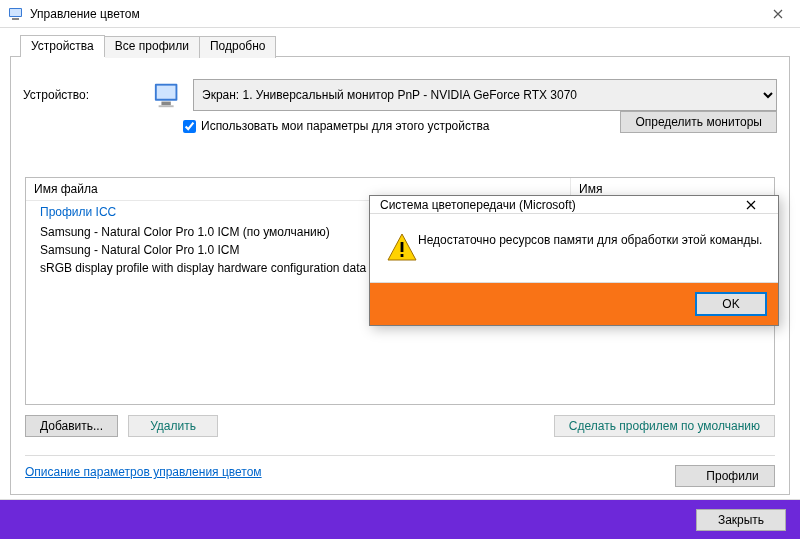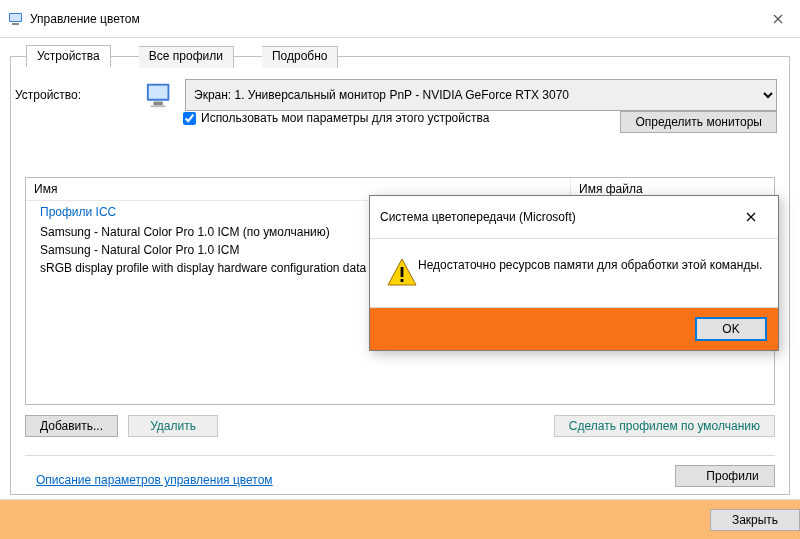--- a/index.html
+++ b/index.html
@@ -10,21 +10,21 @@
     background: #fff;
     color: #000;
     width: 800px;
     height: 539px;
     position: relative;
     overflow: hidden;
   }
 
   
   .titlebar {
-    height: 38px;
+    height: 28px;
     background: #fff;
     border-bottom: 1px solid #dcdcdc;
     display: flex;
     align-items: center;
     padding-left: 8px;
   }
   .titlebar .app-icon {
     width: 16px; height: 16px;
     margin-right: 6px;
     display: inline-block;
@@ -33,25 +33,24 @@
   .titlebar .close {
     margin-left: auto;
     width: 45px; height: 30px;
     display: flex; align-items: center; justify-content: center;
     font-size: 14px; color: #555;
   }
 
   
   .tabs {
     display: flex;
-    padding-left: 26px;
+    padding-left: 20px;
     margin-top: 6px;
     position: relative;
     z-index: 2;
-    gap: 28px;
   }
   .tab {
     border: 1px solid #bfbfbf;
     border-bottom: none;
     padding: 3px 10px 4px;
     margin-right: 0px;
     background: #fff;
     font-size: 12px;
     position: relative;
     top: 1px;
@@ -69,37 +68,37 @@
     position: absolute;
     left: 10px; right: 10px; top: 56px;
     bottom: 44px;
     border: 1px solid #bfbfbf;
     background: #fff;
   }
 
   
   .row-device {
     position: absolute;
-    left: 4px; right: 12px; top: 22px;
+    left: 12px; right: 12px; top: 22px;
     display: flex; align-items: center; gap: 10px;
   }
   .row-device .label { width: 120px; }
   .row-device .monitor-icon { width: 30px; height: 30px; }
   .row-device select {
     flex: 1;
     height: 32px;
     font: inherit;
     border: 1px solid #a7a7a7;
     padding-left: 4px;
   }
 
   .row-detect {
     position: absolute;
     left: 172px; right: 12px; top: 54px;
-    display: flex; align-items: flex-start;
+    display: flex; align-items: flex-end;
   }
   .row-detect label { display: flex; align-items: center; gap: 5px; }
   .row-detect input[type=checkbox] { margin: 0; }
   .row-detect .btn-detect { margin-left: auto; }
 
   .btn {
     font: inherit;
     background: #e1e1e1;
     border: 1px solid #adadad;
     padding: 3px 14px;
@@ -153,48 +152,49 @@
   .divider {
     position: absolute;
     left: 14px; right: 14px; top: 398px;
     height: 0;
     border-top: 1px solid #dcdcdc;
   }
 
   .row-footer {
     position: absolute;
     left: 14px; right: 14px; top: 408px;
-    display: flex; align-items: flex-end; margin-left: 11px;
+    display: flex; align-items: flex-start;
   }
   .row-footer a { color: #0066cc; text-decoration: underline; }
   .row-footer .btn { margin-left: auto; min-width: 100px; padding-left: 29px; }
 
   
   .bottom-strip {
     position: absolute;
     left: 0; right: 0; bottom: 0; height: 40px;
-    background: #fdba74;
+    background: #6d28d9;
     border-top: 1px solid #dcdcdc;
     display: flex; align-items: center; justify-content: flex-end;
+    padding-right: 14px;
   }
   .bottom-strip .btn { min-width: 90px; }
 
   
   .modal {
     position: absolute;
     left: 369px; top: 195px;
     width: 410px;
     border: 1px solid #7a7a7a;
     background: #fff;
     box-shadow: 3px 3px 12px rgba(0,0,0,.25);
     z-index: 10;
   }
   .modal .m-title {
     display: flex; align-items: center;
-    height: 43px;
+    height: 18px;
     padding: 0 8px 0 10px;
     border-bottom: 1px solid #dcdcdc;
     font-size: 12px;
     background: #fff;
   }
   .modal .m-title .x {
     margin-left: auto;
     width: 38px; height: 22px;
     display: flex; align-items: center; justify-content: center;
     font-size: 14px;
@@ -268,22 +268,22 @@
     <label>
       <input type="checkbox" checked="" style="">
       <span>Использовать мои параметры для этого устройства</span>
     </label>
     <button class="btn btn-detect">Определить мониторы</button>
   </div>
 
 
   <div class="listview">
     <div class="head">
+      <div class="col">Имя файла</div>
       <div class="col">Имя</div>
-      <div class="col">Имя файла</div>
     </div>
     <div class="body">
       <div class="group-row">Профили ICC</div>
       <div class="item-row">Samsung - Natural Color Pro 1.0 ICM (по умолчанию)</div>
       <div class="item-row">Samsung - Natural Color Pro 1.0 ICM</div>
       <div class="item-row">sRGB display profile with display hardware configuration data d</div>
     </div>
   </div>
 
   <div class="row-addremove">

